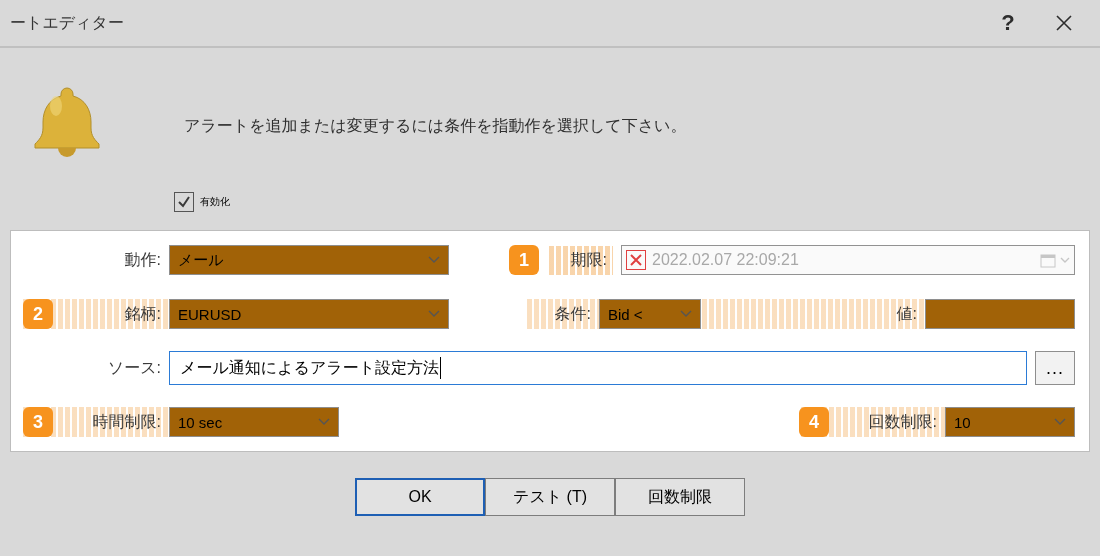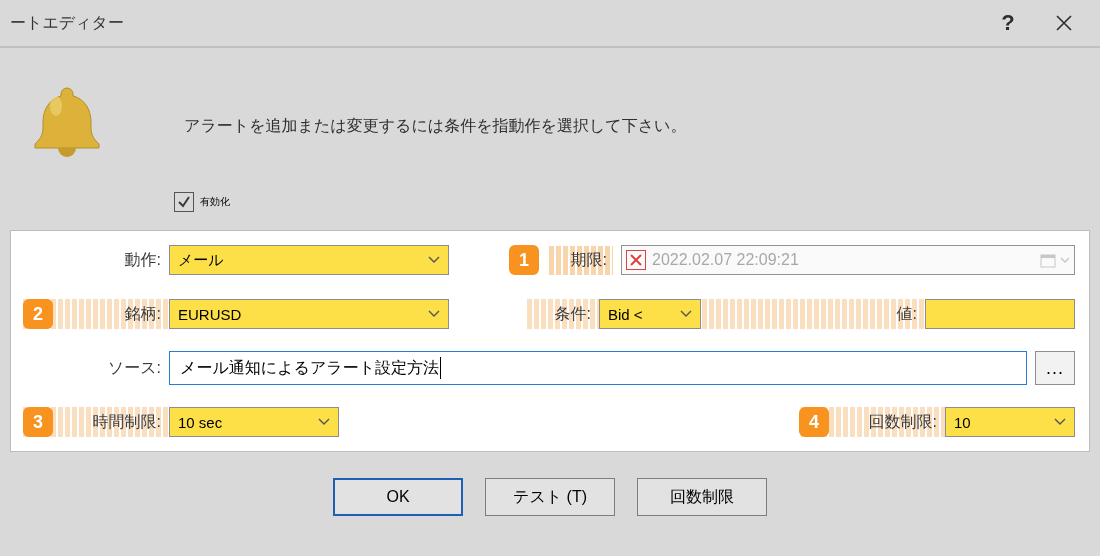--- a/index.html
+++ b/index.html
@@ -69,21 +69,21 @@
   }
   .spacer-row { height: 12px; }
   .label {
     text-align: right;
     font-size: 16px;
     color: #3a3a3a;
   }
   .label-col1 { width: 140px; }
   .select, .input {
     border: 1px solid #8e8e8e;
-    background: #fde047;
+    background: #a16207;
     height: 30px;
     display: flex; align-items: center;
     padding: 0 8px;
     font-size: 15px;
     position: relative;
   }
   .select .caret {
     position: absolute;
     right: 8px; top: 50%; transform: translateY(-50%);
   }
@@ -132,21 +132,21 @@
   .source-input .cursor {
     width: 1px; height: 22px; background: #000; margin-left: 1px;
   }
   .browse-btn {
     width: 40px; height: 34px; border: 1px solid #8e8e8e;
     background: #f2f2f2;
     display: flex; align-items: center; justify-content: center;
     font-size: 18px; letter-spacing: 1px;
   }
   .btn-row {
-    display: flex; justify-content: center; gap: 22px;
+    display: flex; justify-content: center; 
     padding: 8px 0;
   }
   .btn {
     height: 38px; min-width: 130px;
     border: 1px solid #7d7d7d;
     background: #e2e2e2;
     display: flex; align-items: center; justify-content: center;
     font-size: 16px;
     cursor: pointer;
   }

